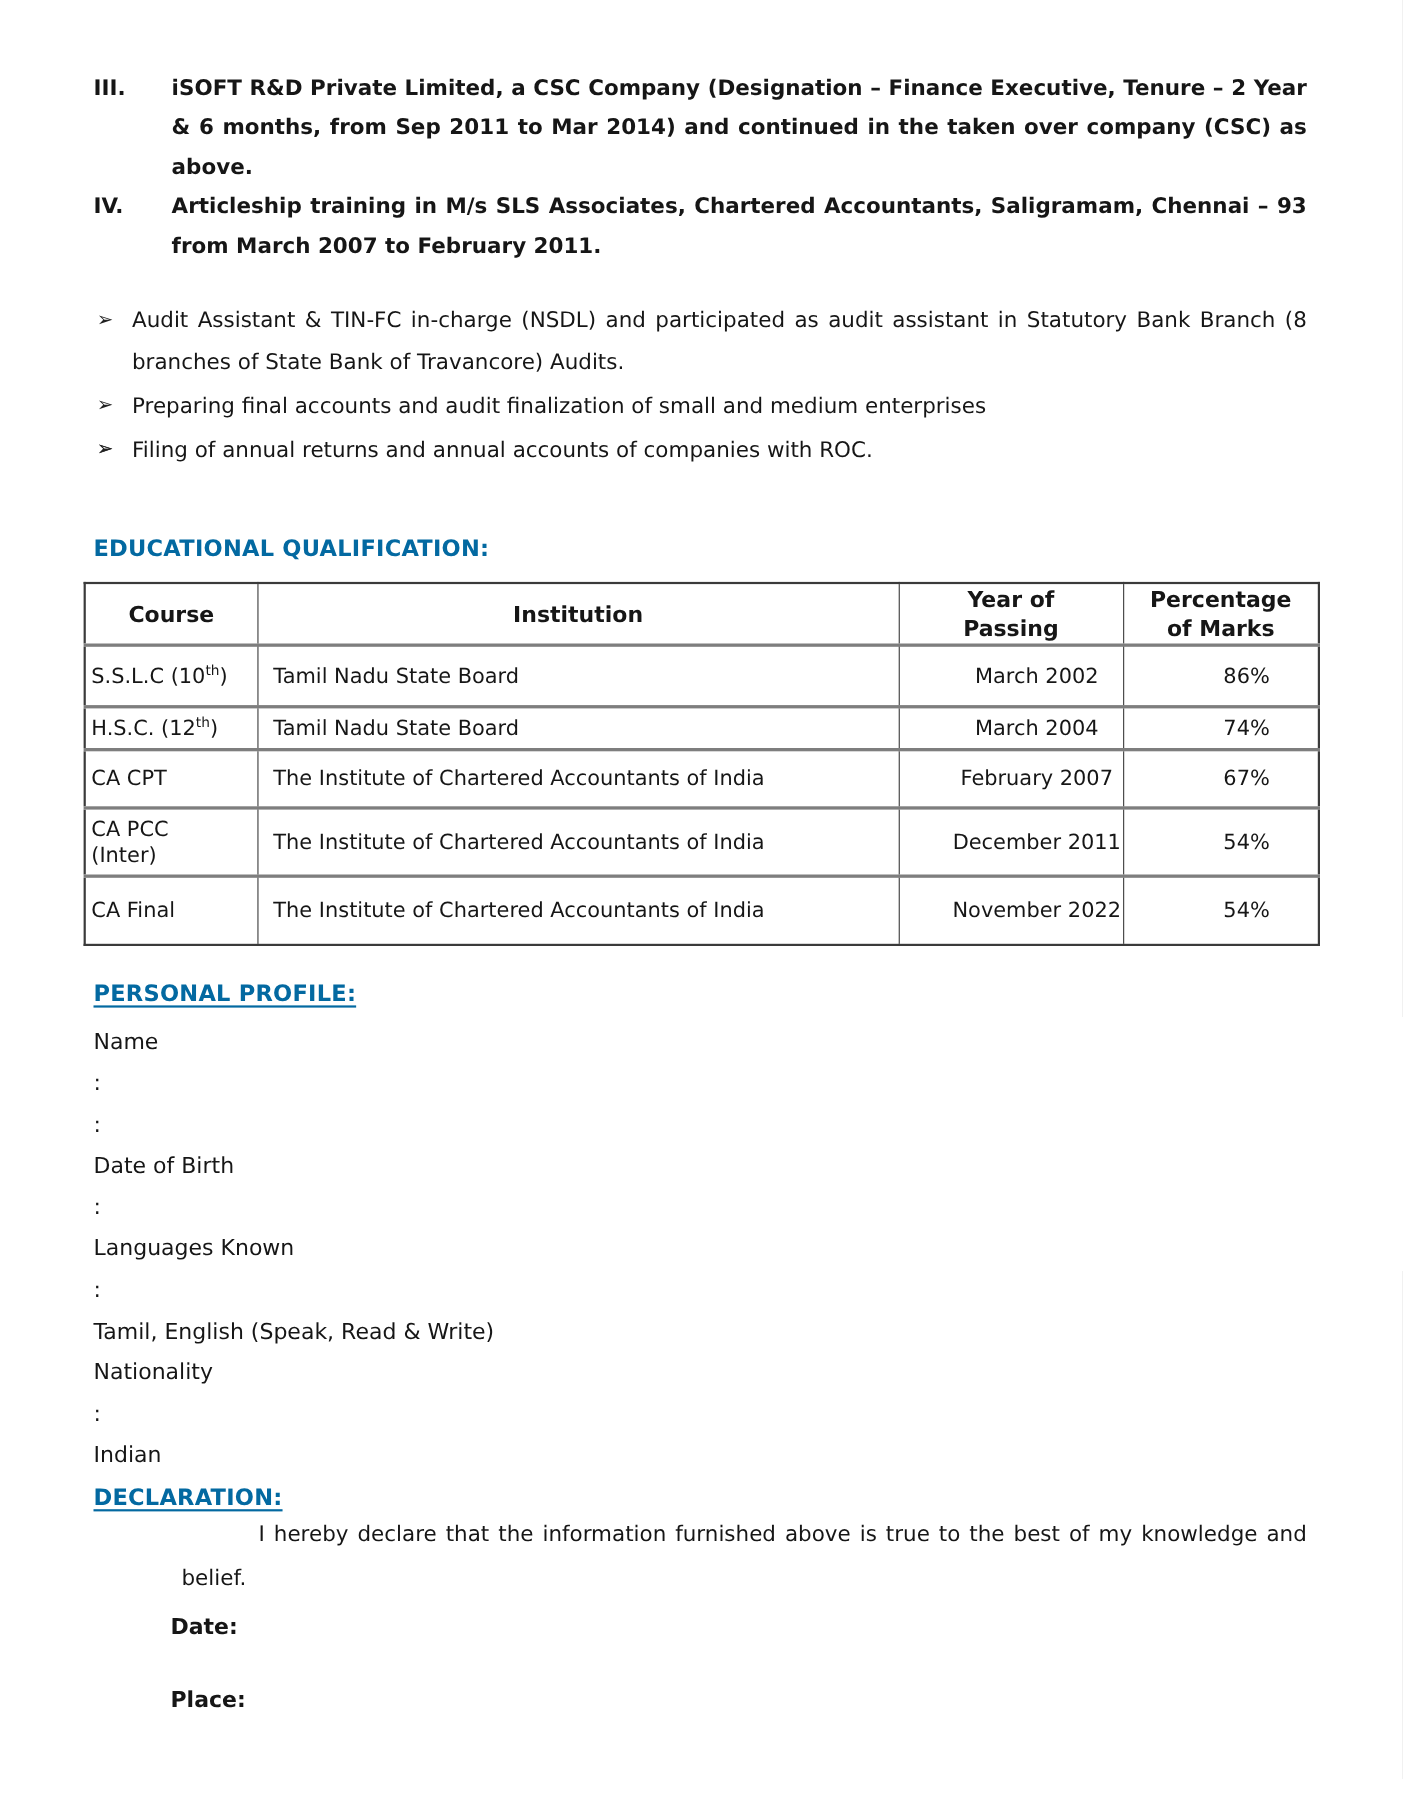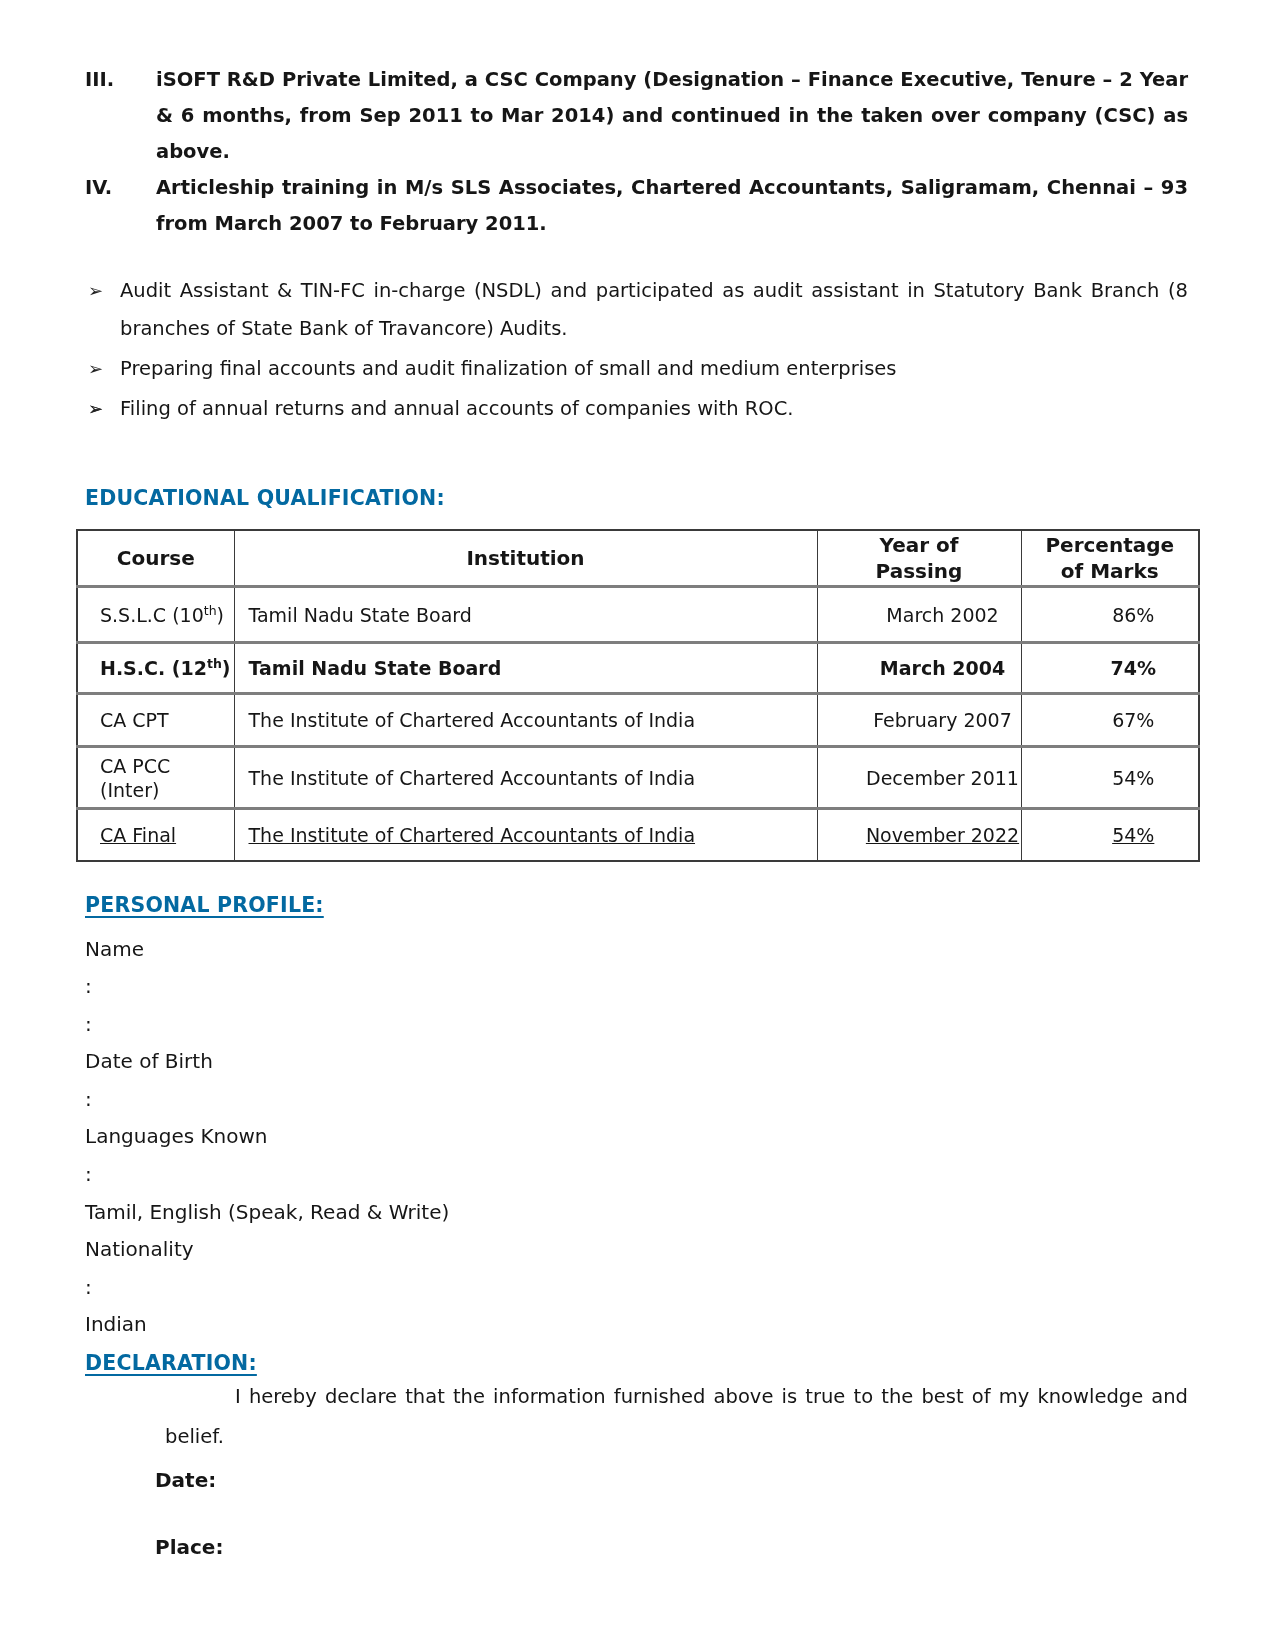--- a/index.html
+++ b/index.html
@@ -81,25 +81,25 @@
   }
   .edu-table td {
     font-size:19px;
     vertical-align:middle;
     line-height:24px;
   }
   .col-course { width:157px; }
   .col-inst   { width:583px; }
   .col-year   { width:204px; }
   .col-pct    { width:178px; }
-  .c-course { padding-left:22px; white-space:pre-line; }
+  .c-course { padding-left:5px; white-space:pre-line; }
   .c-inst   { padding-left:14px; }
   .c-year, .c-pct { text-align:center;padding-left:48px; }
-  .r1 { height:56px; } .r2 { height:51px;font-weight:bold; } .r3 { height:53px; }
-  .r4 { height:62px; } .r5 { height:52px;text-decoration:underline; }
+  .r1 { height:56px; } .r2 { height:39px; } .r3 { height:53px; }
+  .r4 { height:62px; } .r5 { height:62px; }
   sup { font-size:12.5px; vertical-align:super; line-height:0; }
 
   
   #profile-heading { margin-top:30px; }
   .profile-rows { margin-top:13px; }
   .profile-row { display:flex; font-size:20px; line-height:37.6px;flex-direction:column; }
   .profile-label { width:292px; }
   .profile-colon { width:68px; }
   .profile-value { flex:1; }
 

